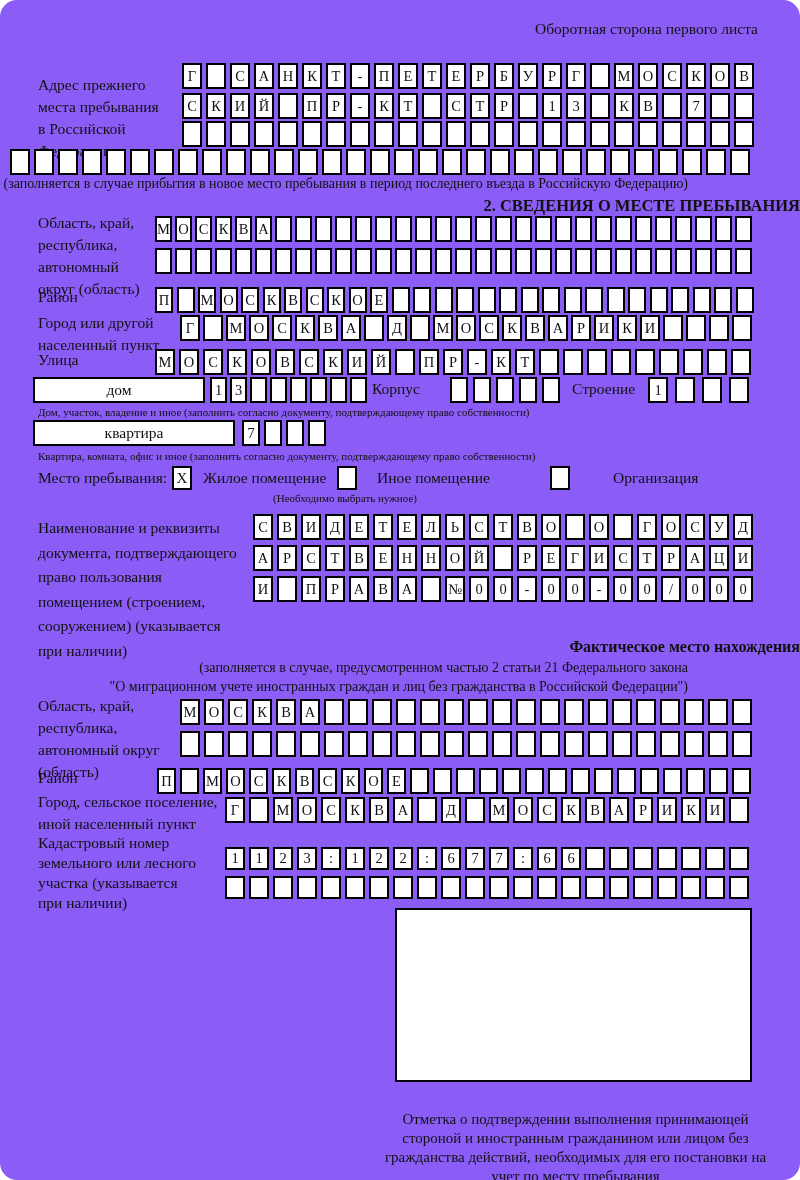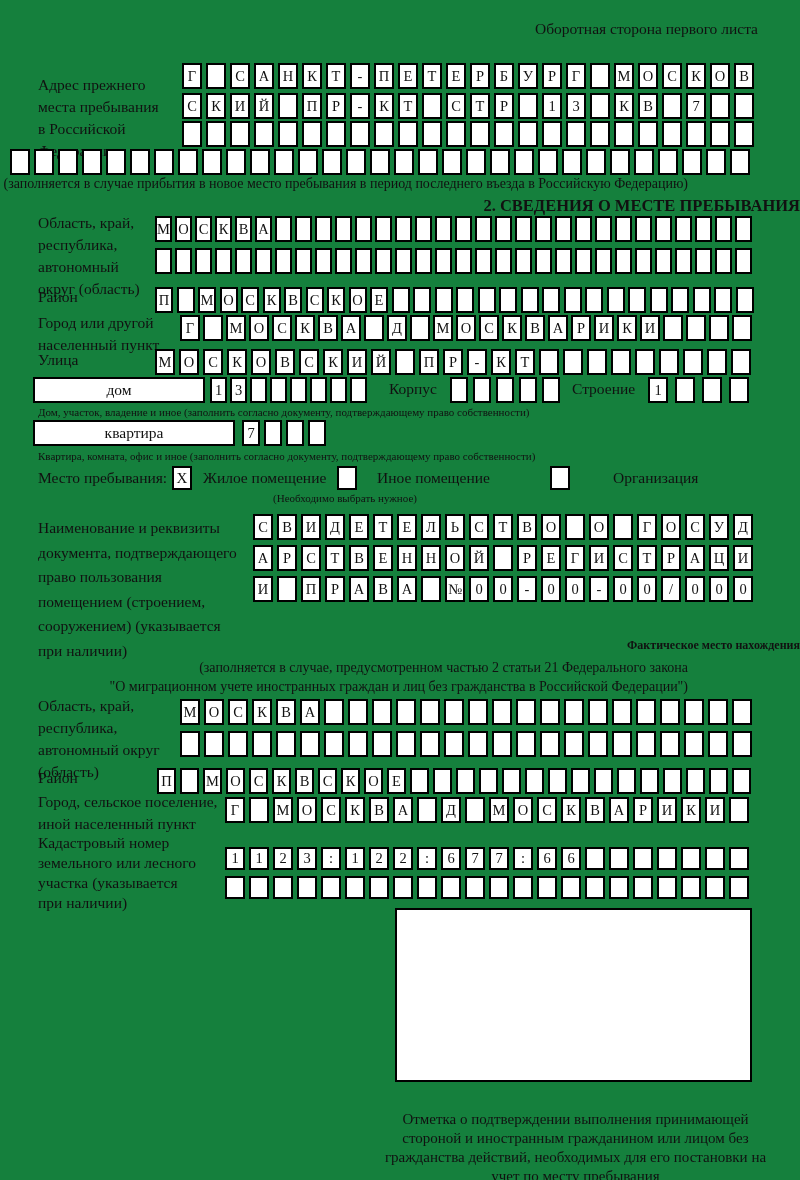--- a/index.html
+++ b/index.html
@@ -1,18 +1,18 @@
 <!DOCTYPE html>
 <html><head>
 <meta charset="utf-8">
 <style>
   html,body{margin:0;padding:0;background:#fff;}
   .page{
-    position:relative;width:800px;height:1180px;background:#15803d;
-    font-family:"Liberation Serif","DejaVu Serif",serif;color:#111;overflow:hidden;
+    position:relative;width:800px;height:1180px;background:#8b5cf6;
+    font-family:"Liberation Serif","DejaVu Serif",serif;color:#111;overflow:hidden;border-radius:17px;
   }
   .abs{position:absolute;}
   .lbl{font-size:15.5px;line-height:22px;white-space:pre-line;}
   .cap{font-size:14px;}
   .cap-left{font-size:11px;}
   .title{font-size:16.5px;font-weight:bold;text-align:right;width:800px;left:0;}
   .center{text-align:right;width:688px;left:0;}
   .grid{display:flex;align-items:flex-start;}
   .cell{
     border:2px solid #000;box-sizing:border-box;height:26px;
@@ -323,21 +323,21 @@
   <div class="abs grid cw17 gp3" style="left:210px;top:377px;">
       <div class="cell">1</div>
       <div class="cell">3</div>
       <div class="cell"></div>
       <div class="cell"></div>
       <div class="cell"></div>
       <div class="cell"></div>
       <div class="cell"></div>
       <div class="cell"></div>
     </div>
-  <div class="abs inline-lbl" style="left:389px;top:380px;">Корпус</div>
+  <div class="abs inline-lbl" style="left:372px;top:380px;">Корпус</div>
   <div class="abs grid cw18 gp5" style="left:450px;top:377px;">
       <div class="cell"></div>
       <div class="cell"></div>
       <div class="cell"></div>
       <div class="cell"></div>
       <div class="cell"></div>
     </div>
   <div class="abs inline-lbl" style="left:572px;top:380px;">Строение</div>
   <div class="abs grid cw20 gp7" style="left:648px;top:377px;">
       <div class="cell">1</div>
@@ -434,21 +434,21 @@
       <div class="cell">0</div>
       <div class="cell">-</div>
       <div class="cell">0</div>
       <div class="cell">0</div>
       <div class="cell">/</div>
       <div class="cell">0</div>
       <div class="cell">0</div>
       <div class="cell">0</div>
     </div>
 
-  <div class="abs title" style="top:638px;font-size:12px;">Фактическое место нахождения</div>
+  <div class="abs title" style="top:638px;font-size:16px;">Фактическое место нахождения</div>
   <div class="abs cap center" style="top:660px;">(заполняется в случае, предусмотренном частью 2 статьи 21 Федерального закона</div>
   <div class="abs cap center" style="top:679px;">"О миграционном учете иностранных граждан и лиц без гражданства в Российской Федерации")</div>
 
   <div class="abs lbl" style="left:38px;top:695px;">Область, край,
 республика,
 автономный округ
 (область)</div>
   <div class="abs grid cw20 gp4" style="left:180px;top:699px;">
       <div class="cell">М</div>
       <div class="cell">О</div>

